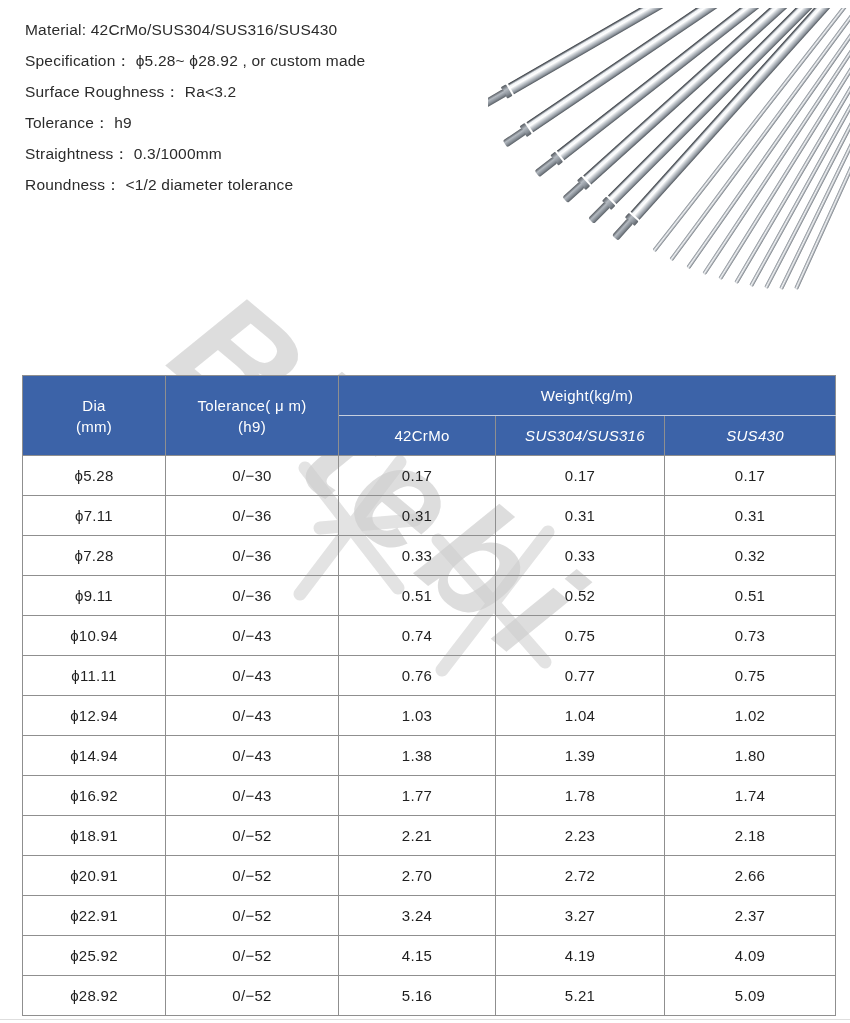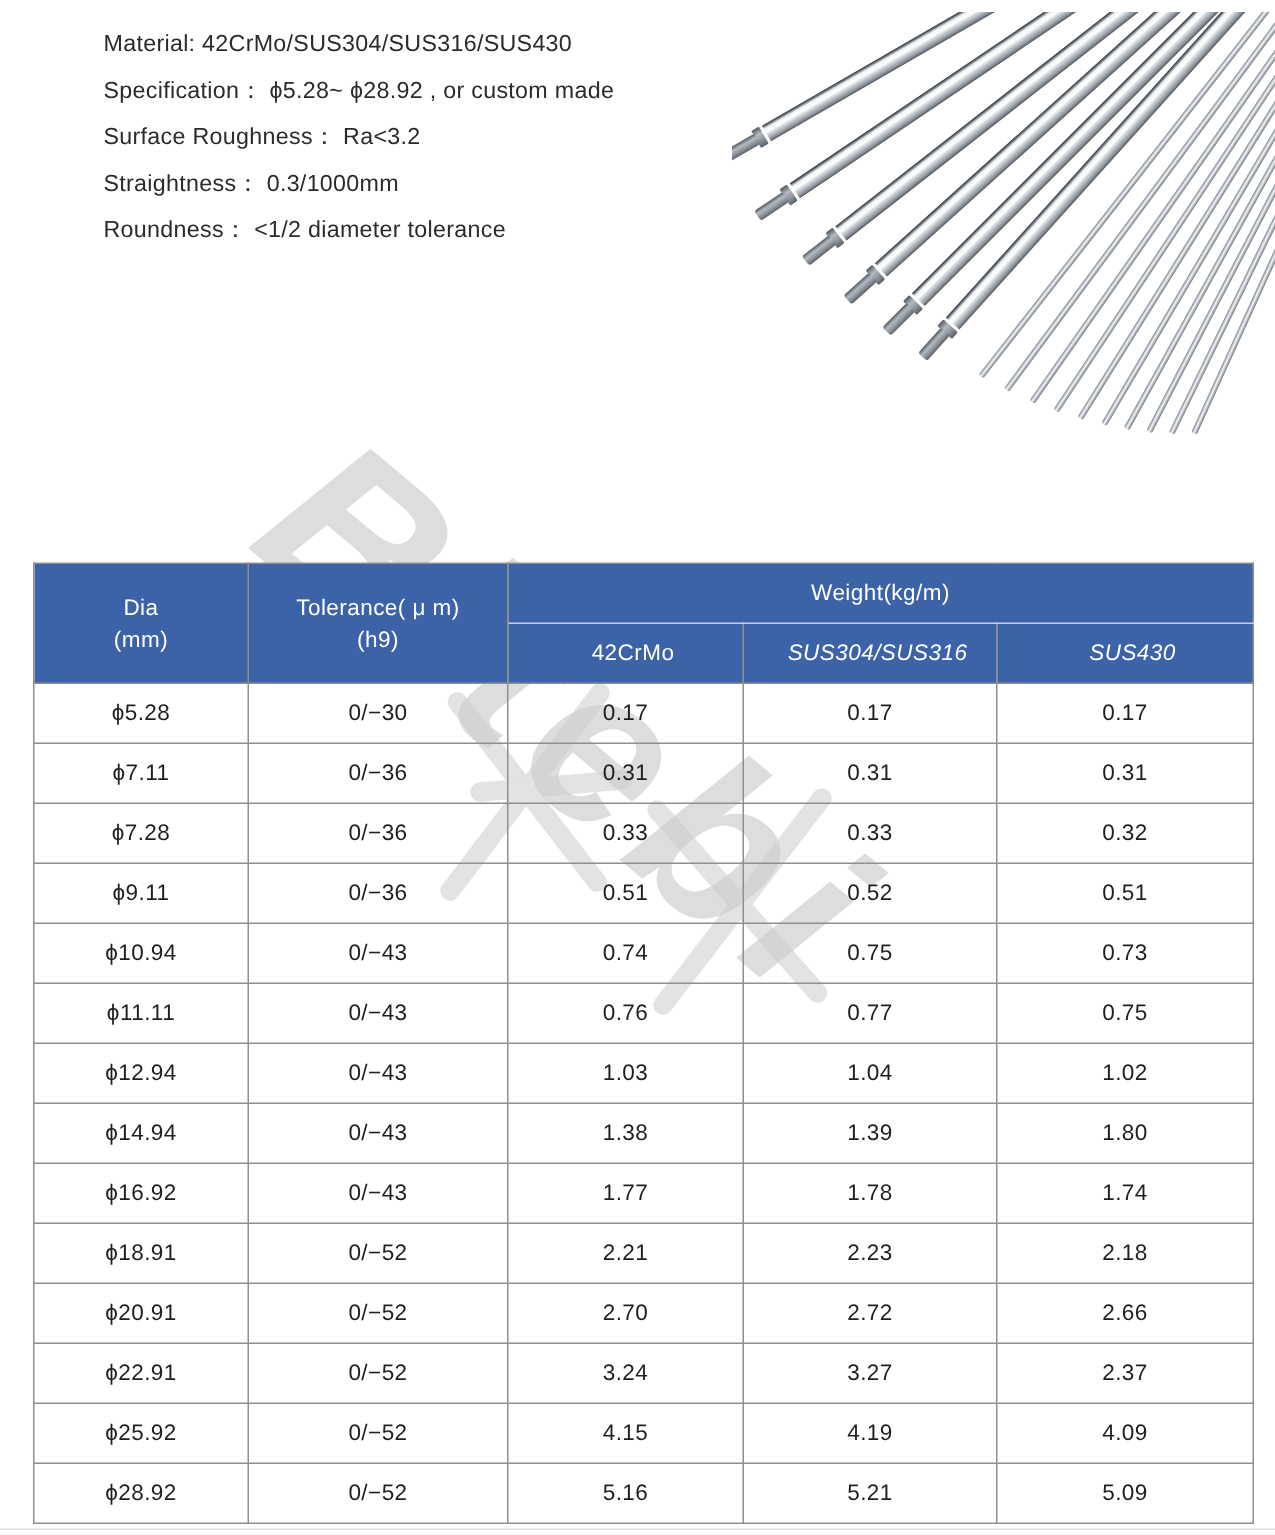--- a/index.html
+++ b/index.html
@@ -4,21 +4,21 @@
 <style>
   html,body{margin:0;padding:0;}
   body{
     width:850px;height:1023px;position:relative;background:#ffffff;
     font-family:"Liberation Sans","DejaVu Sans",sans-serif;overflow:hidden;
   }
   
   .specs{position:absolute;left:25px;top:14px;z-index:2;}
   .spec-line{
     font-size:15.5px;line-height:31px;color:#2b2b2b;
-    letter-spacing:0.2px;white-space:pre;margin-left:44px;
+    letter-spacing:0.2px;white-space:pre;
   }
   
   .photo{position:absolute;left:488px;top:8px;width:362px;height:285px;z-index:2;}
   .photo svg{display:block;}
   
   .wm-layer{position:absolute;left:0;top:0;width:850px;height:1023px;z-index:1;pointer-events:none;}
   .wm-text{
     position:absolute;left:252px;top:258px;
     font-size:150px;font-weight:700;font-style:italic;
     color:#c6c6c6;opacity:0.58;letter-spacing:10px;white-space:nowrap;
@@ -64,20 +64,21 @@
       <line x1="438" y1="540" x2="545" y2="662"></line>
       <line x1="548" y1="532" x2="442" y2="670"></line>
     </g>
   </svg>
 </div>
 
 <div class="specs">
   <div class="spec-line">Material: 42CrMo/SUS304/SUS316/SUS430</div>
   <div class="spec-line">Specification： ϕ5.28~ ϕ28.92 , or custom made</div>
   <div class="spec-line">Surface Roughness： Ra&lt;3.2</div>
+  <div class="spec-line">Tolerance： h9</div>
   <div class="spec-line">Straightness： 0.3/1000mm</div>
   <div class="spec-line">Roundness： &lt;1/2 diameter tolerance</div>
 </div>
 
 <div class="photo">
   <svg width="362" height="285" viewBox="0 0 360 285">
     <defs>
       <linearGradient id="gThick" x1="0" y1="0" x2="1" y2="0">
         <stop offset="0" stop-color="#2b2f34"></stop>
         <stop offset="0.09" stop-color="#6a7077"></stop>

